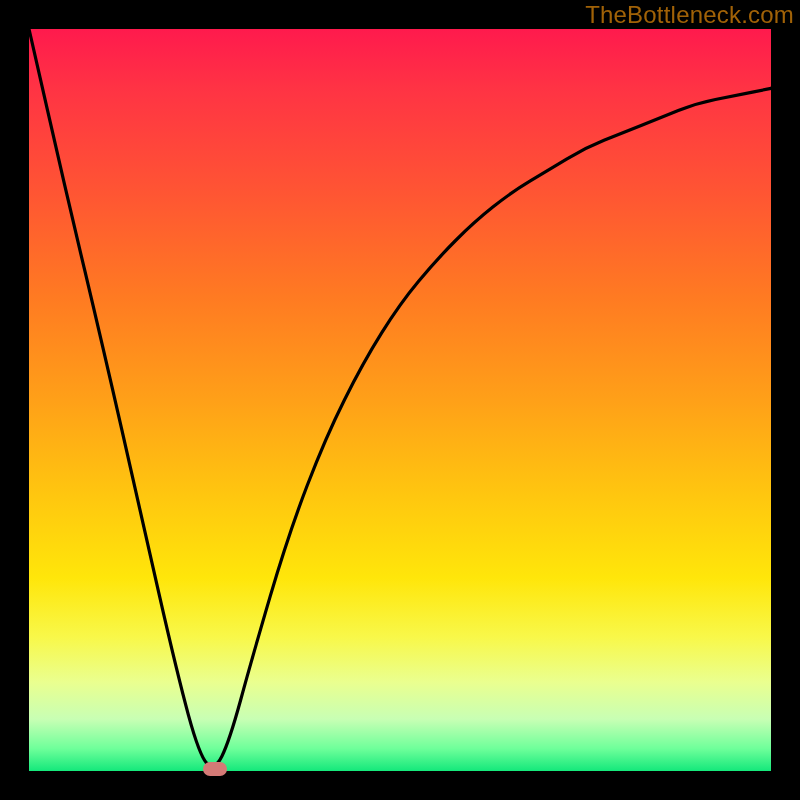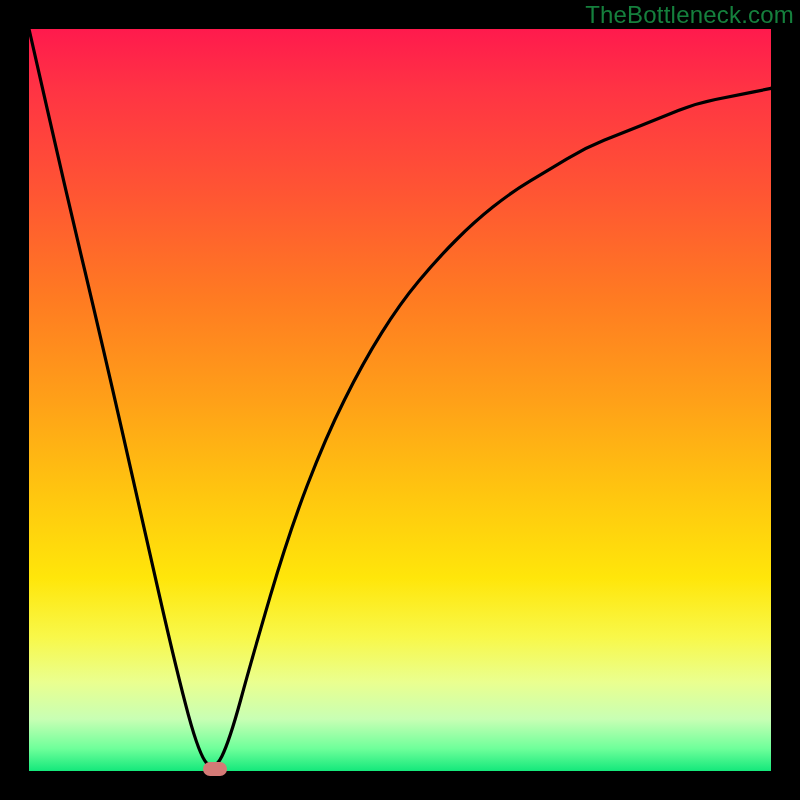--- a/index.html
+++ b/index.html
@@ -35,21 +35,21 @@
       #eaff8f 88%,
       #c8ffb4 93%,
       #6eff9a 97%,
       #14e87b 100%
     );
   }
   .watermark {
     position: absolute;
     top: 1px;
     right: 6px;
-    color: #15803d;
+    color: #a16207;
     font-size: 24px;
     font-weight: 400;
     letter-spacing: 0.2px;
     user-select: none;
   }
   svg.curve {
     position: absolute;
     left: 0;
     top: 0;
     width: 742px;

